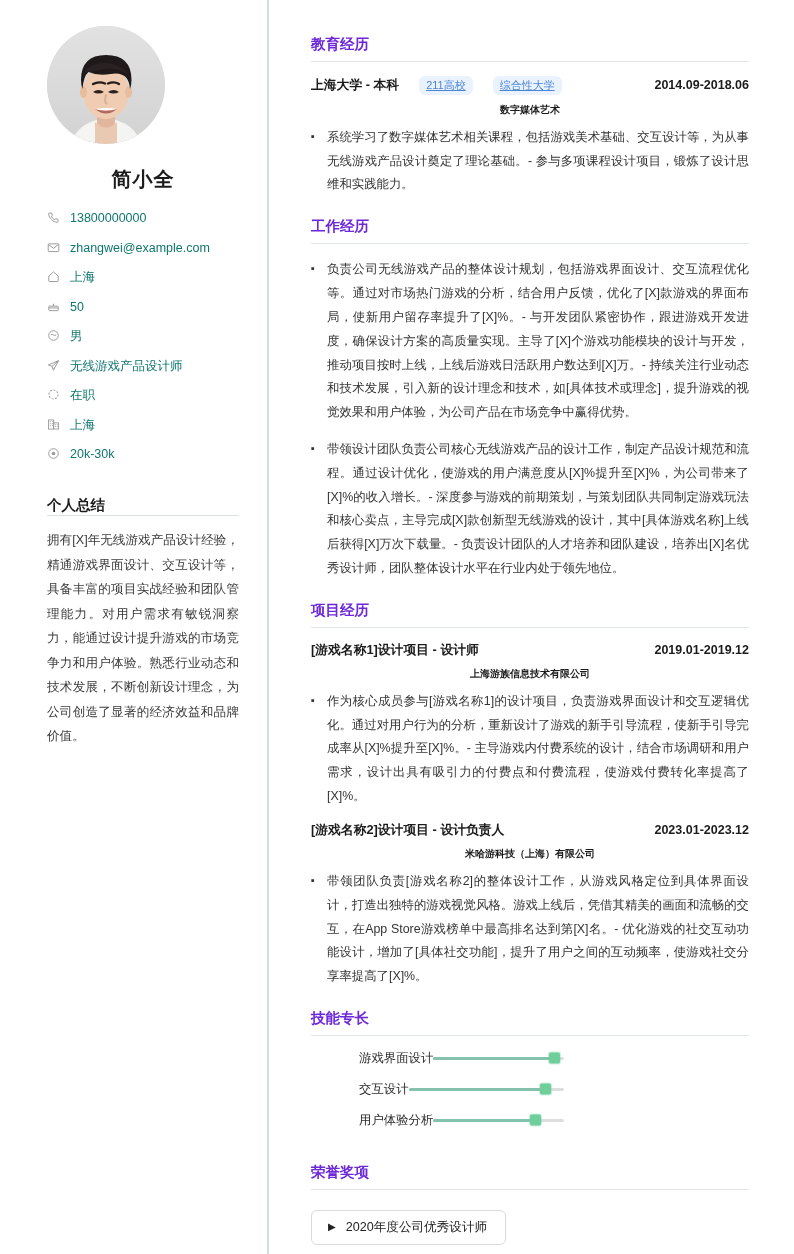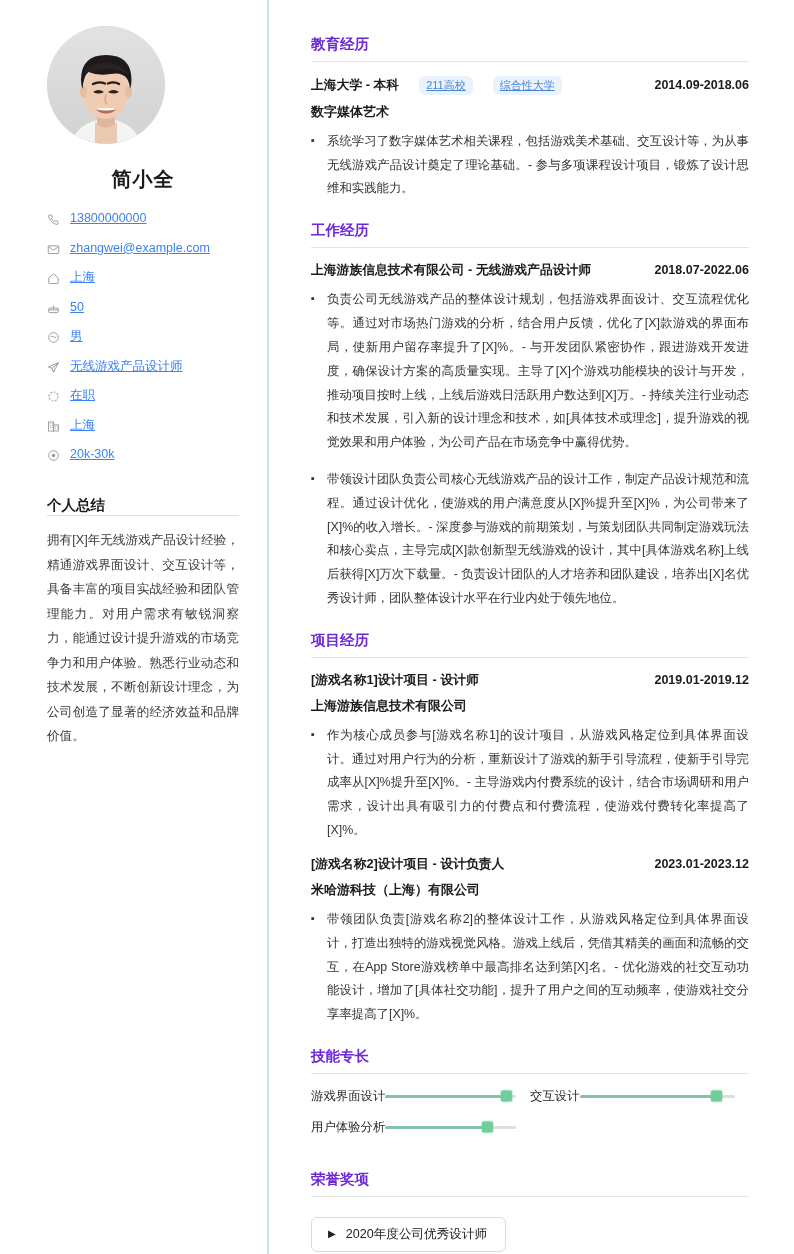--- a/index.html
+++ b/index.html
@@ -48,27 +48,26 @@
     font-size: 20px;
     font-weight: bold;
     letter-spacing: 1px;
     color: #1b1b1b;
     margin: 0 0 18px 2px;
     text-align: center;
   }
   .contact-list { margin: 0 0 0 2px; padding: 0; list-style: none; }
   .contact-item {
     display: flex;
-    align-items: flex-end;
+    align-items: flex-start;
     gap: 10px;
     font-size: 12.5px;
-    color: #3b82f6;
+    color: #0f766e;
     margin-bottom: 14.5px;
     line-height: 1.2;
-    text-decoration: underline;
   }
   .contact-icon {
     width: 13px; height: 13px;
     flex: 0 0 13px;
     display: inline-flex;
     align-items: center; justify-content: center;
     color: #9a9a9a;
   }
   .contact-icon svg { display:block; }
 
@@ -136,24 +135,25 @@
     text-decoration: underline;
   }
   .entry-date {
     font-size: 12.5px;
     font-weight: bold;
     color: #1b1b1b;
     white-space: nowrap;
     flex: 0 0 auto;
   }
   .entry-sub {
-    font-size: 13px;
+    font-size: 10px;
     font-weight: bold;
     color: #1b1b1b;
     margin-top: 8px;
+    text-align: center;
   }
   .entry-desc {
     position: relative;
     margin-top: 9px;
     padding-left: 16px;
     font-size: 12.4px;
     line-height: 1.92;
     color: #333333;
     text-align: justify;
   }
@@ -171,20 +171,21 @@
     flex-wrap: wrap;
     margin-top: 2px;
   }
   .skill-row {
     width: 50%;
     display: flex;
     align-items: center;
     gap: 0;
     margin-bottom: 14px;
     padding-right: 14px;
+    margin-left: 48px;
   }
   .skill-name {
     font-size: 12.4px;
     color: #2b2b2b;
     white-space: nowrap;
     flex: 0 0 auto;
   }
   .skill-track {
     position: relative;
     flex: 1 1 auto;
@@ -380,40 +381,36 @@
           <span class="entry-date">2014.09-2018.06</span>
         </div>
         <div class="entry-sub">数字媒体艺术</div>
         <div class="entry-desc">系统学习了数字媒体艺术相关课程，包括游戏美术基础、交互设计等，为从事无线游戏产品设计奠定了理论基础。- 参与多项课程设计项目，锻炼了设计思维和实践能力。</div>
       </div>
     </section>
 
     <section class="section">
       <div class="section-title">工作经历</div>
       <div class="entry">
-        <div class="entry-head">
-          <span class="entry-title">上海游族信息技术有限公司 - 无线游戏产品设计师</span>
-          <span class="entry-date">2018.07-2022.06</span>
-        </div>
         <div class="entry-desc">负责公司无线游戏产品的整体设计规划，包括游戏界面设计、交互流程优化等。通过对市场热门游戏的分析，结合用户反馈，优化了[X]款游戏的界面布局，使新用户留存率提升了[X]%。- 与开发团队紧密协作，跟进游戏开发进度，确保设计方案的高质量实现。主导了[X]个游戏功能模块的设计与开发，推动项目按时上线，上线后游戏日活跃用户数达到[X]万。- 持续关注行业动态和技术发展，引入新的设计理念和技术，如[具体技术或理念]，提升游戏的视觉效果和用户体验，为公司产品在市场竞争中赢得优势。</div>
       </div>
       <div class="entry">
         <div class="entry-desc">带领设计团队负责公司核心无线游戏产品的设计工作，制定产品设计规范和流程。通过设计优化，使游戏的用户满意度从[X]%提升至[X]%，为公司带来了[X]%的收入增长。- 深度参与游戏的前期策划，与策划团队共同制定游戏玩法和核心卖点，主导完成[X]款创新型无线游戏的设计，其中[具体游戏名称]上线后获得[X]万次下载量。- 负责设计团队的人才培养和团队建设，培养出[X]名优秀设计师，团队整体设计水平在行业内处于领先地位。</div>
       </div>
     </section>
 
     <section class="section">
       <div class="section-title">项目经历</div>
       <div class="entry">
         <div class="entry-head">
           <span class="entry-title">[游戏名称1]设计项目 - 设计师</span>
           <span class="entry-date">2019.01-2019.12</span>
         </div>
         <div class="entry-sub">上海游族信息技术有限公司</div>
-        <div class="entry-desc">作为核心成员参与[游戏名称1]的设计项目，从游戏风格定位到具体界面设计。通过对用户行为的分析，重新设计了游戏的新手引导流程，使新手引导完成率从[X]%提升至[X]%。- 主导游戏内付费系统的设计，结合市场调研和用户需求，设计出具有吸引力的付费点和付费流程，使游戏付费转化率提高了[X]%。</div>
+        <div class="entry-desc">作为核心成员参与[游戏名称1]的设计项目，负责游戏界面设计和交互逻辑优化。通过对用户行为的分析，重新设计了游戏的新手引导流程，使新手引导完成率从[X]%提升至[X]%。- 主导游戏内付费系统的设计，结合市场调研和用户需求，设计出具有吸引力的付费点和付费流程，使游戏付费转化率提高了[X]%。</div>
       </div>
       <div class="entry">
         <div class="entry-head">
           <span class="entry-title">[游戏名称2]设计项目 - 设计负责人</span>
           <span class="entry-date">2023.01-2023.12</span>
         </div>
         <div class="entry-sub">米哈游科技（上海）有限公司</div>
         <div class="entry-desc">带领团队负责[游戏名称2]的整体设计工作，从游戏风格定位到具体界面设计，打造出独特的游戏视觉风格。游戏上线后，凭借其精美的画面和流畅的交互，在App Store游戏榜单中最高排名达到第[X]名。- 优化游戏的社交互动功能设计，增加了[具体社交功能]，提升了用户之间的互动频率，使游戏社交分享率提高了[X]%。</div>
       </div>
     </section>

